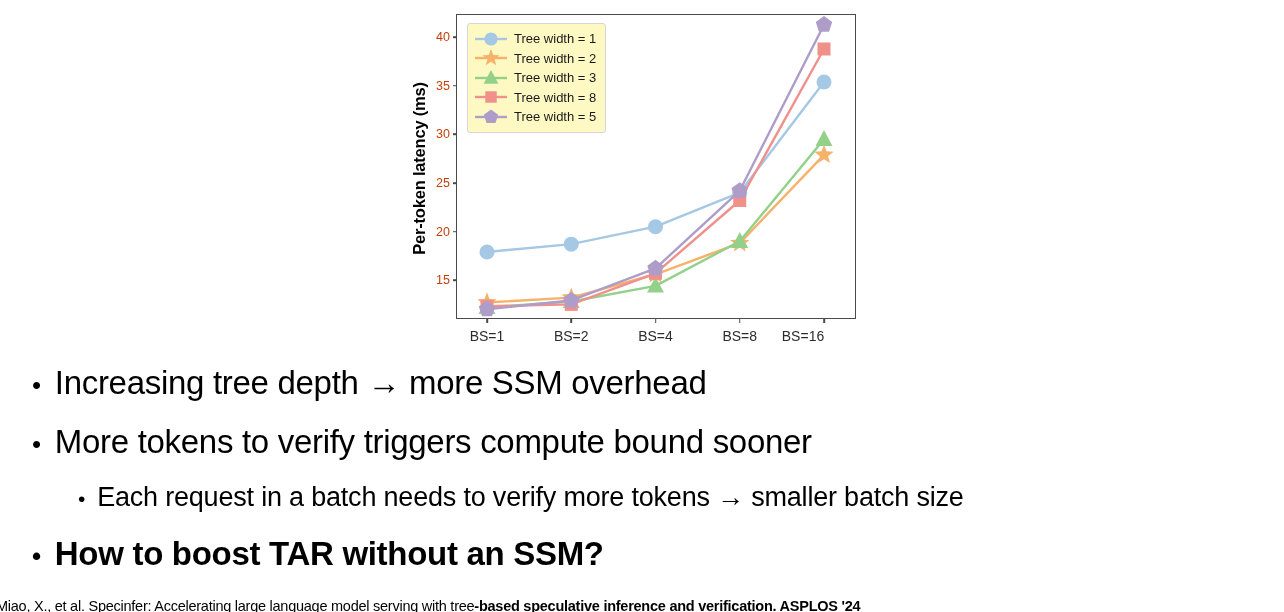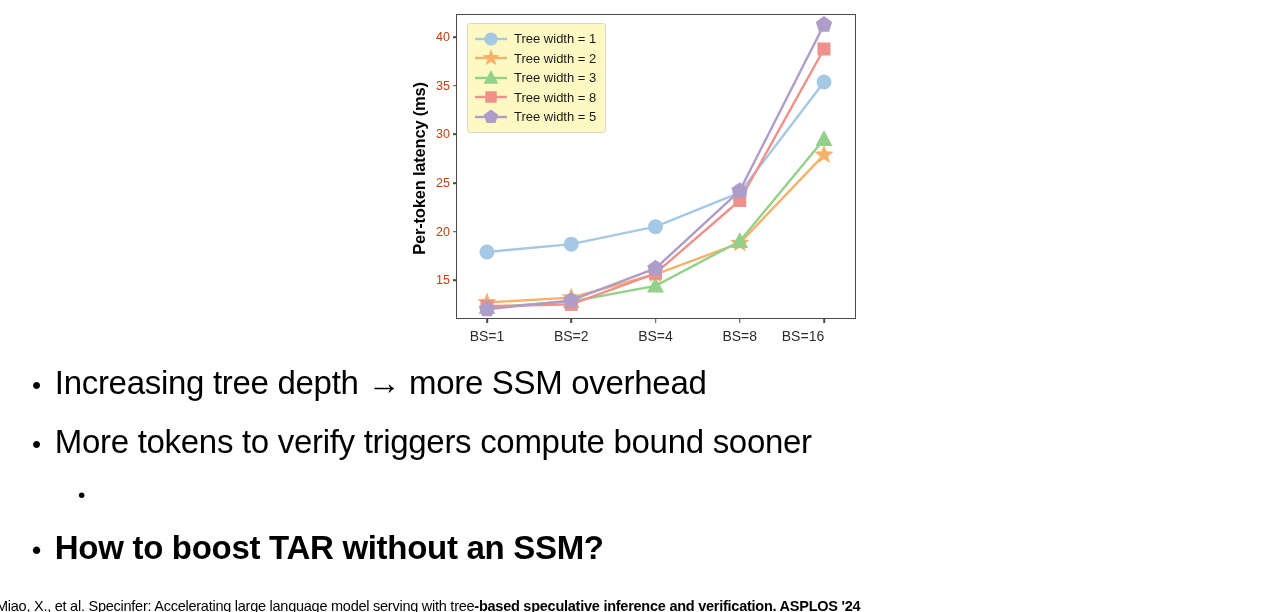--- a/index.html
+++ b/index.html
@@ -287,20 +287,21 @@
     <div class="bullet-l1">
       <span class="dot">•</span>
       <span>Increasing tree depth → more SSM overhead</span>
     </div>
     <div class="bullet-l1">
       <span class="dot">•</span>
       <span>More tokens to verify triggers compute bound sooner</span>
     </div>
     <div class="bullet-l2">
       <span class="dot">•</span>
+      <span>Each request in a batch needs to verify more tokens → smaller batch size</span>
     </div>
     <div class="bullet-l1 bullet-bold">
       <span class="dot">•</span>
       <span>How to boost TAR without an SSM?</span>
     </div>
   </div>
 
 <div id="footer-citation">
   <span>Miao, X., et al. Specinfer: Accelerating large language model serving with tree</span><span class="cite-bold">-based speculative inference and verification. ASPLOS '24</span>
 </div>

